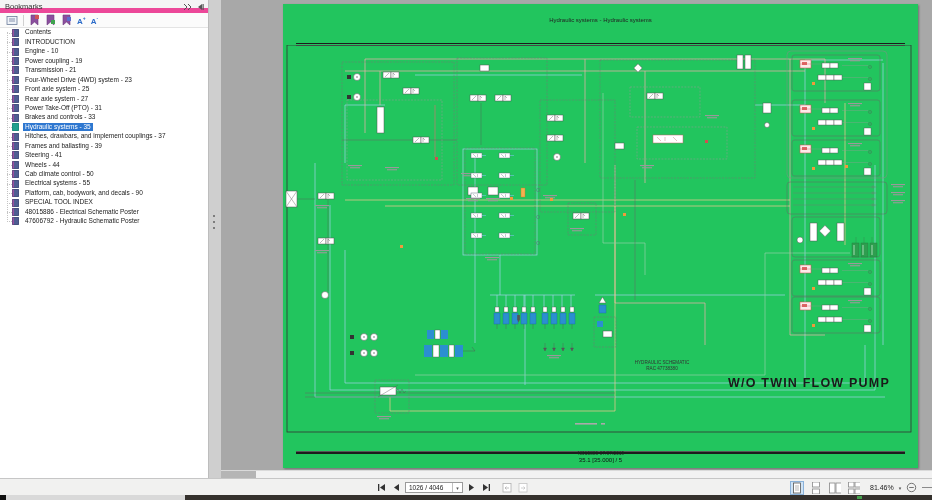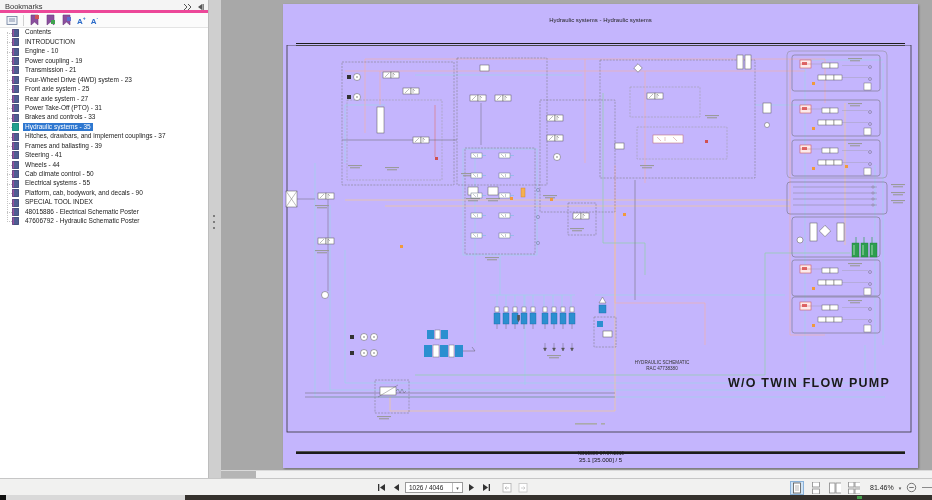--- a/index.html
+++ b/index.html
@@ -1,20 +1,20 @@
 <!DOCTYPE html>
 <html><head>
 <meta charset="utf-8">
 <style>
   html,body{margin:0;padding:0;}
   #app{position:relative;width:932px;height:500px;background:#a8a8a8;overflow:hidden;
        font-family:"Liberation Sans",sans-serif;-webkit-font-smoothing:antialiased;}
   
   #panel{position:absolute;left:0;top:0;width:208px;height:478px;background:#fff;border-right:1px solid #c0c0c0;}
-  #panel-header{position:absolute;left:0;top:0;width:208px;height:13px;background:#f4f4f4;border-bottom:3px solid #ec4899;
+  #panel-header{position:absolute;left:0;top:0;width:208px;height:13px;background:#f4f4f4;border-bottom:5px solid #ec4899;
       font-size:7.5px;color:#333;line-height:13px;padding-left:5px;box-sizing:border-box;}
   #panel-header .hicons{position:absolute;right:4px;top:0;height:13px;display:flex;align-items:center;gap:4px;color:#555;}
   #panel-toolbar{position:absolute;left:0;top:13px;width:208px;height:15px;background:#fbfbfb;border-bottom:1px solid #e4e4e4;
       display:flex;align-items:center;gap:5px;padding-left:6px;box-sizing:border-box;}
   .tsep{width:1px;height:11px;background:#d0d0d0;}
   .aicon{font-size:8px;font-weight:bold;color:#2b6bc9;line-height:10px;}
   .aicon sup{font-size:5px;}
   #bm-list{position:absolute;left:0;top:28px;width:207px;height:420px;overflow:hidden;}
   #tree-line{position:absolute;left:7px;top:32px;height:190px;border-left:1px dotted #c4c4c4;}
   .bm-row{position:relative;height:9.45px;display:flex;align-items:center;padding-left:12px;cursor:default;}
@@ -22,21 +22,21 @@
   .bm-icon{width:7px;height:8px;border-radius:1px;flex:0 0 7px;
       background:linear-gradient(90deg,#9a4fa0 0 2px,#4f5d92 2px);box-shadow:inset 0 0 0 .5px #3c476f;}
   .bm-label{font-size:6.5px;color:#1a1a1a;margin-left:4px;white-space:nowrap;padding:0 2px;line-height:8.5px;}
   .bm-row.selected .bm-label{background:#2e77d0;color:#fff;}
   .bm-row.selected .bm-icon{background:#21a08e;box-shadow:inset 0 0 0 .5px #157f6f;}
   
   #splitter{position:absolute;left:208px;top:0;width:12px;height:478px;background:#cfcfcf;border-left:1px solid #bdbdbd;border-right:1px solid #9e9e9e;}
   #splitter .dot{position:absolute;left:4px;width:2px;height:2px;background:#7d7d7d;}
   
   #doc{position:absolute;left:221px;top:0;width:711px;height:478px;background:#a8a8a8;}
-  #page{position:absolute;left:62px;top:4px;width:635px;height:464px;background:#c4b5fd;box-shadow:1px 1px 2px rgba(0,0,0,.35);}
+  #page{position:absolute;left:62px;top:4px;width:635px;height:464px;background:#22c55e;box-shadow:1px 1px 2px rgba(0,0,0,.35);}
   #page-title{position:absolute;left:0;top:13px;width:635px;text-align:center;font-size:6px;color:#222;}
   .rule{position:absolute;left:13px;width:609px;background:#1c1c1c;}
   #foot1{position:absolute;left:0;top:447px;width:635px;text-align:center;font-size:4.5px;color:#222;letter-spacing:.2px;}
   #foot2{position:absolute;left:0;top:452.5px;width:635px;text-align:center;font-size:6px;color:#111;}
   #schem{position:absolute;left:2px;top:41px;}
   
   #hscroll{position:absolute;left:221px;top:470px;width:711px;height:8px;background:#f2f2f2;border-top:1px solid #dadada;box-sizing:border-box;}
   #hthumb{position:absolute;left:0;top:0;width:35px;height:8px;background:#b5b5b5;}
   
   #statusbar{position:absolute;left:0;top:478px;width:932px;height:17px;background:#f1f1f0;border-top:1px solid #c6c6c6;box-sizing:border-box;}

